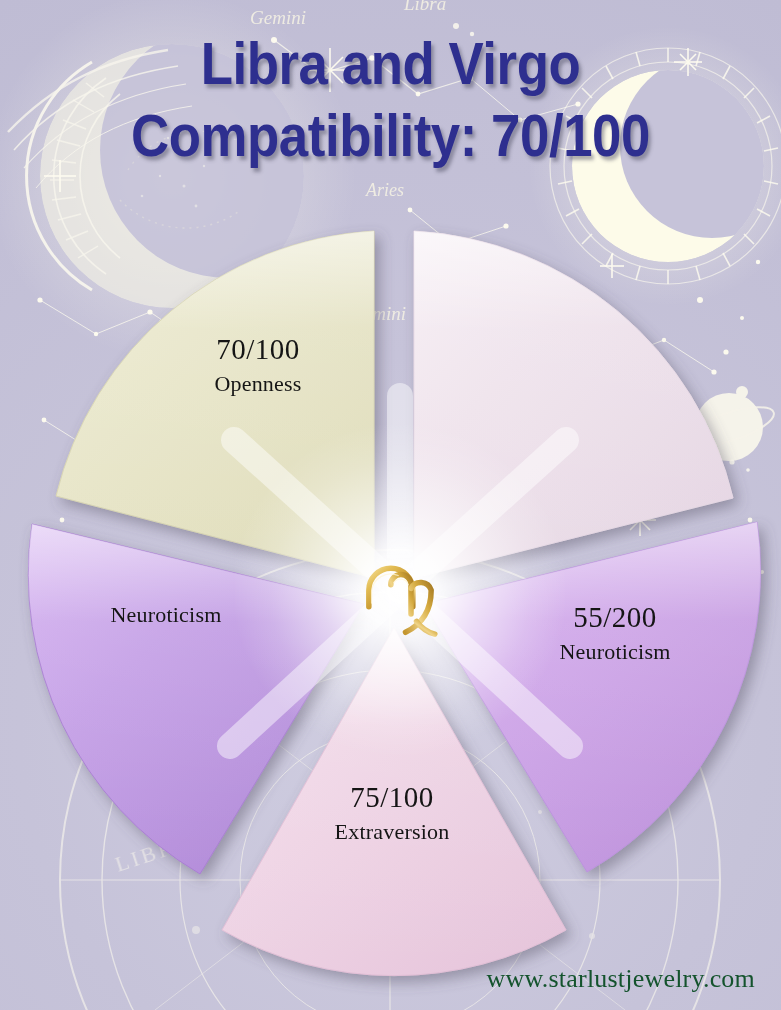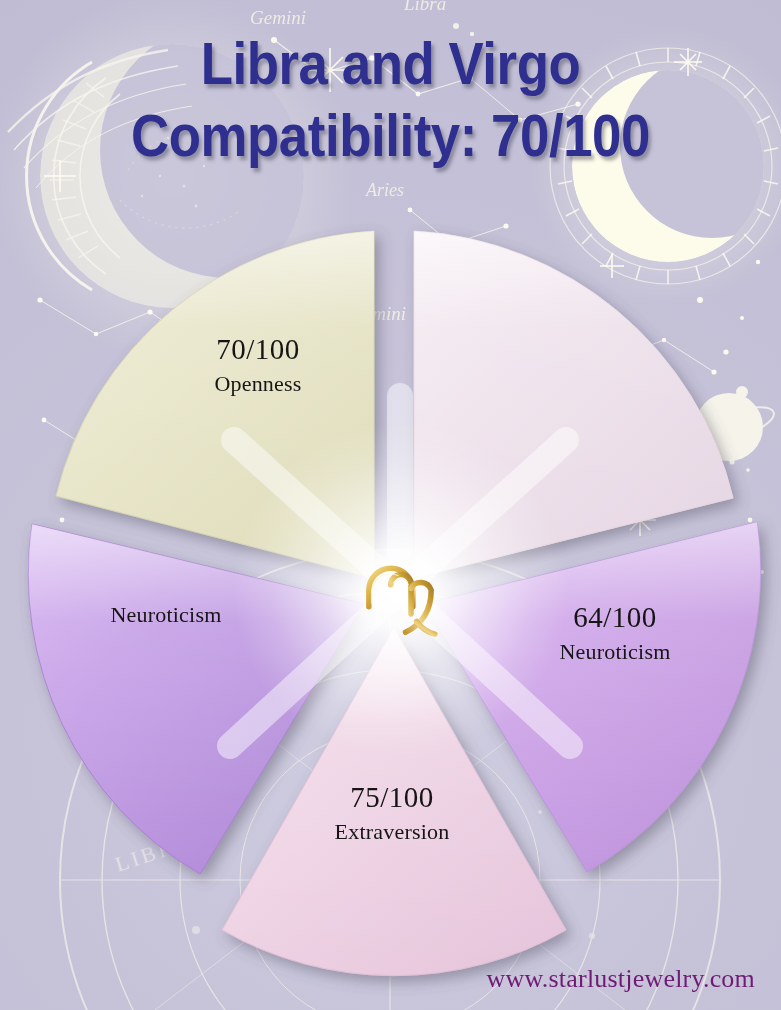--- a/index.html
+++ b/index.html
@@ -100,21 +100,21 @@
     width: 110px; height: 110px;
   }
 
   
   #watermark {
     position: absolute;
     right: 26px; bottom: 16px;
     z-index: 50;
     font-family: "Liberation Serif", serif;
     font-size: 26px;
-    color: #701a75;
+    color: #14532d;
     letter-spacing: .2px;
   }
 </style>
 </head>
 <body>
 
 <div id="poster">
 
   <div class="bg-layer bg-base"></div>
 
@@ -450,21 +450,21 @@
     </svg>
     <div class="center-glow"></div>
 
     <div class="slice-label" id="label-openness">
       <span class="score">70/100</span>
       <span class="trait">Openness</span>
     </div>
     <div class="slice-label" id="label-conscientiousness">
     </div>
     <div class="slice-label" id="label-extraversion">
-      <span class="score">64/100</span>
+      <span class="score">55/200</span>
       <span class="trait">Neuroticism</span>
     </div>
     <div class="slice-label" id="label-agreeableness">
       <span class="score">75/100</span>
       <span class="trait">Extraversion</span>
     </div>
     <div class="slice-label" id="label-neuroticism">
       <span class="trait">Neuroticism</span>
     </div>
 

